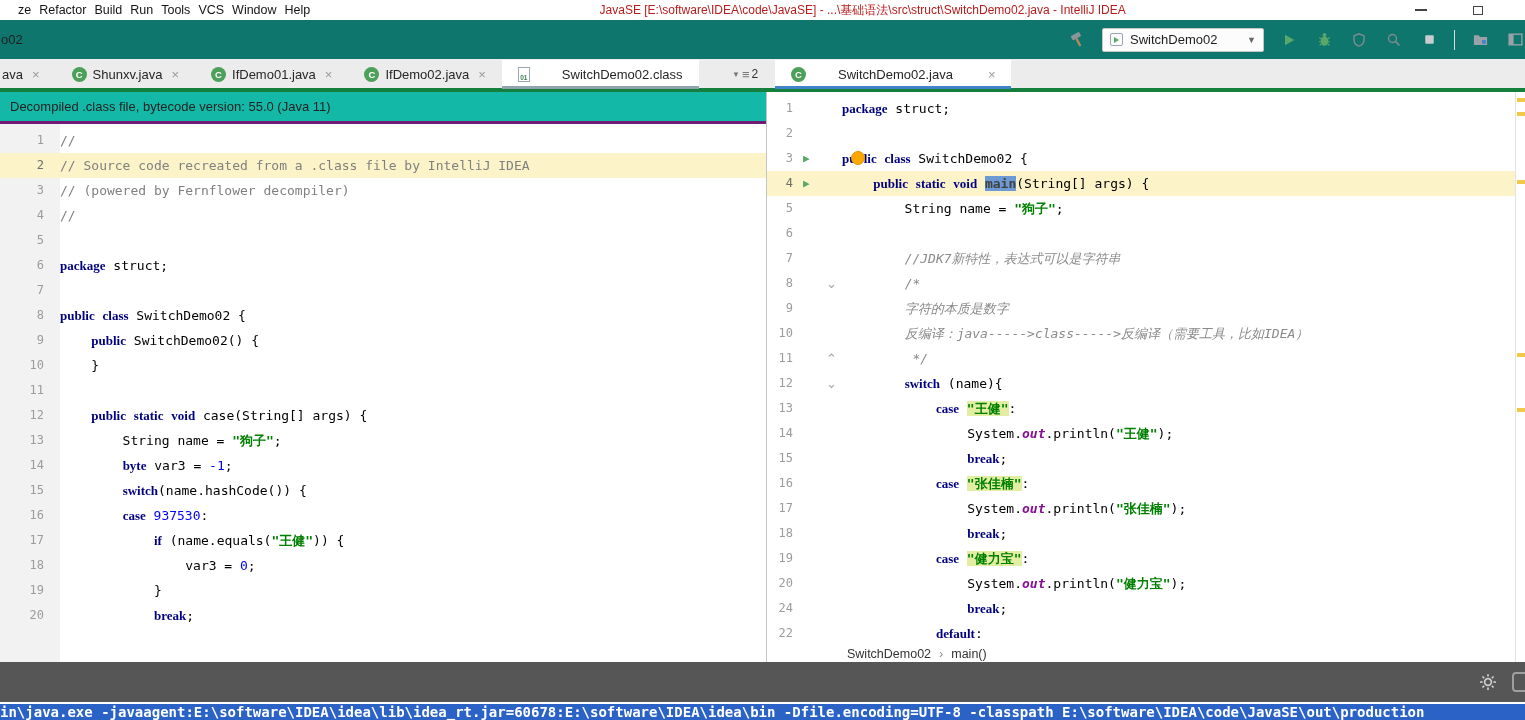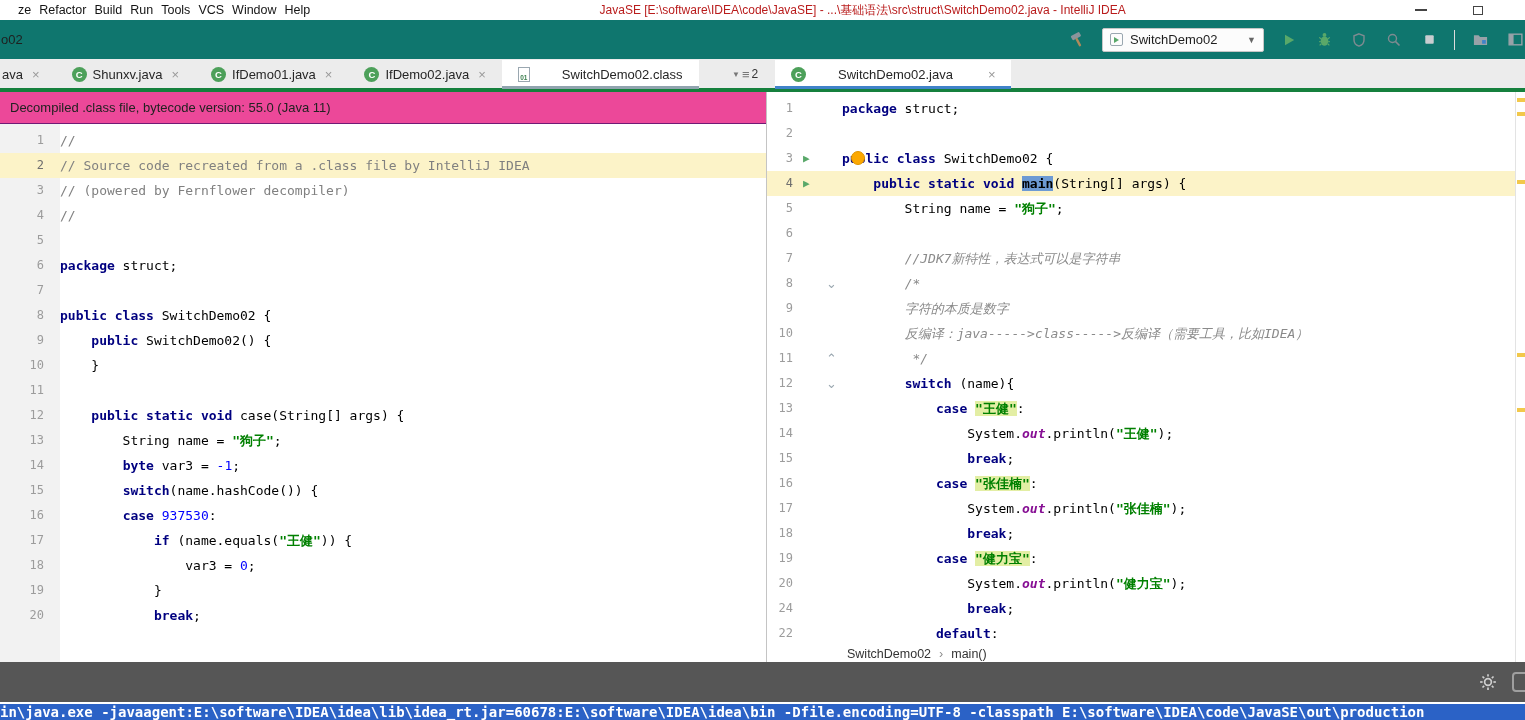--- a/index.html
+++ b/index.html
@@ -46,48 +46,48 @@
   .tab-overflow { position:absolute; left:732px; top:0; height:100%; display:flex; align-items:center;
                   gap:2px; color:#555; }
   .ovf-caret { font-size:8px; color:#777; }
   .ovf-lines { font-size:13px; color:#777; }
   .ovf-count { font-size:12px; color:#333; }
 
   
   .editors { display:flex; height:570px; position:relative; background:#fff; }
   .editor-left { width:767px; border-right:1px solid #c4c4c4; display:flex; flex-direction:column; background:#fff; }
   .editor-right { flex:1; display:flex; flex-direction:column; background:#fff; min-width:0; }
-  .banner { height:32px; background:#ec4899; border-bottom:1px solid #701a75; font-size:13px; color:#222;
+  .banner { height:32px; background:#14b8a6; border-bottom:3px solid #701a75; font-size:13px; color:#222;
             display:flex; align-items:center; padding-left:10px; flex:none; }
   .codearea { font-family:"DejaVu Sans Mono", monospace; font-size:13px; line-height:25px; padding-top:4px;
               overflow:hidden; flex:1; position:relative; background:#fff; }
   #left-code::before { content:''; position:absolute; left:0; top:0; bottom:0; width:60px; background:#F2F2F2; }
   .line { height:25px; display:flex; white-space:pre; position:relative; }
   .line.hl { background:#FCF3C8; }
   .l-ln { width:60px; flex:none; text-align:right; padding-right:16px; color:#9c9c9c; font-size:12px; }
   .line.hl .l-ln { color:#6e6e6e; }
   .r-ln { width:26px; flex:none; text-align:right; color:#9c9c9c; font-size:12px; }
   .line.hl .r-ln { color:#6e6e6e; }
   .r-icons { width:49px; flex:none; position:relative; }
   .run-arrow { position:absolute; left:10px; top:0; color:#59A869; font-size:11px; line-height:25px; }
   .fold { position:absolute; right:5px; top:0; color:#9aa7b0; font-size:13px; line-height:25px;
           font-family:"DejaVu Sans", sans-serif; }
   .codetxt { flex:none; }
   .bulb { position:absolute; left:84px; top:5px; width:14px; height:14px; border-radius:50%;
           background:#FCA800; border:1px solid #df9400; }
 
   
   .t   { color:#000; }
-  .k   { color:#000080; font-weight:bold; }
+  .k   { color:#000080; font-weight:bold;font-family:Liberation Serif, serif; }
   .s   { color:#008000; font-weight:bold; }
   .n   { color:#0000FF; }
   .c   { color:#808080; }
   .ci  { color:#8a8a8a; font-style:italic;text-align:center; }
   .fld { color:#871094; font-style:italic; font-weight:bold; }
-  .sel { background:#6D9AD4; color:#000000; font-weight:bold; }
+  .sel { background:#6D9AD4; color:#404040; font-weight:bold; }
   .shl { background:#E3EEA4; color:#008000; font-weight:bold; }
 
   
   .crumbbar { height:16px; display:flex; align-items:center; gap:8px; padding-left:80px;
               font-size:12.5px; color:#333; background:#fff; flex:none; }
   .crumb-sep { color:#8a8a8a; }
 
   
   .statusband { height:40px; background:#565656; position:relative; }
   .gear-btn { position:absolute; right:28px; top:11px; width:18px; height:18px; }

